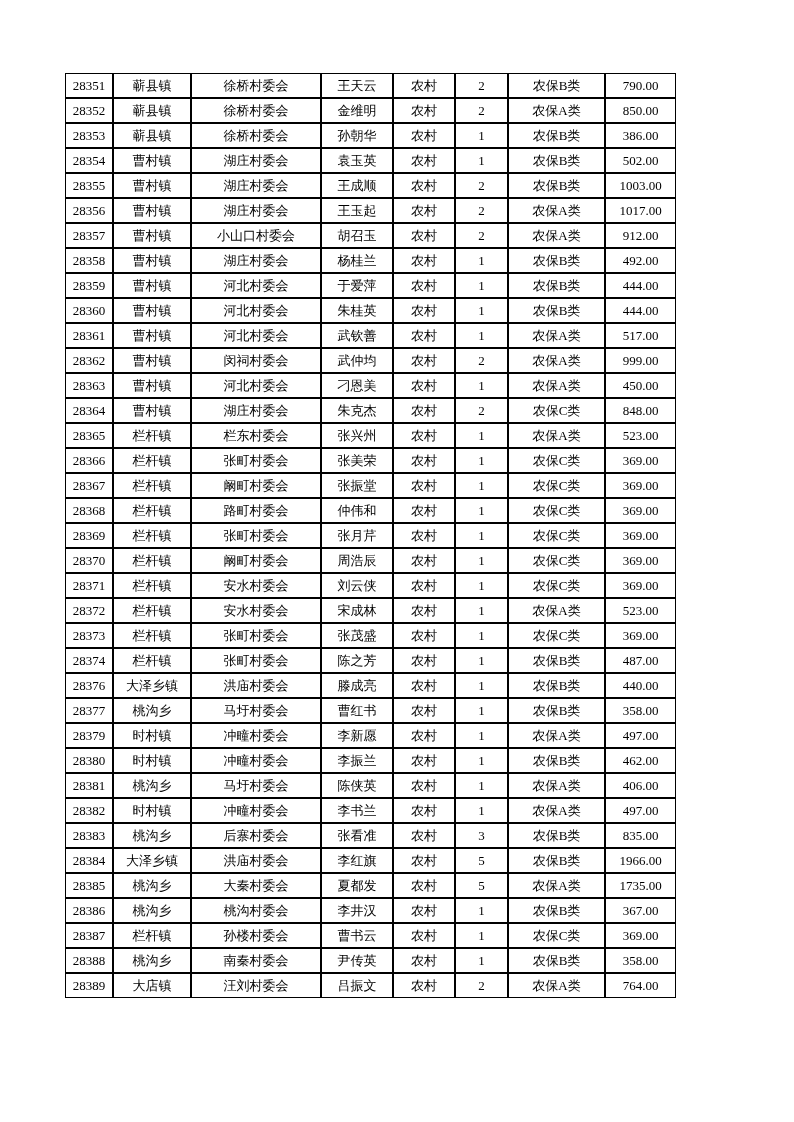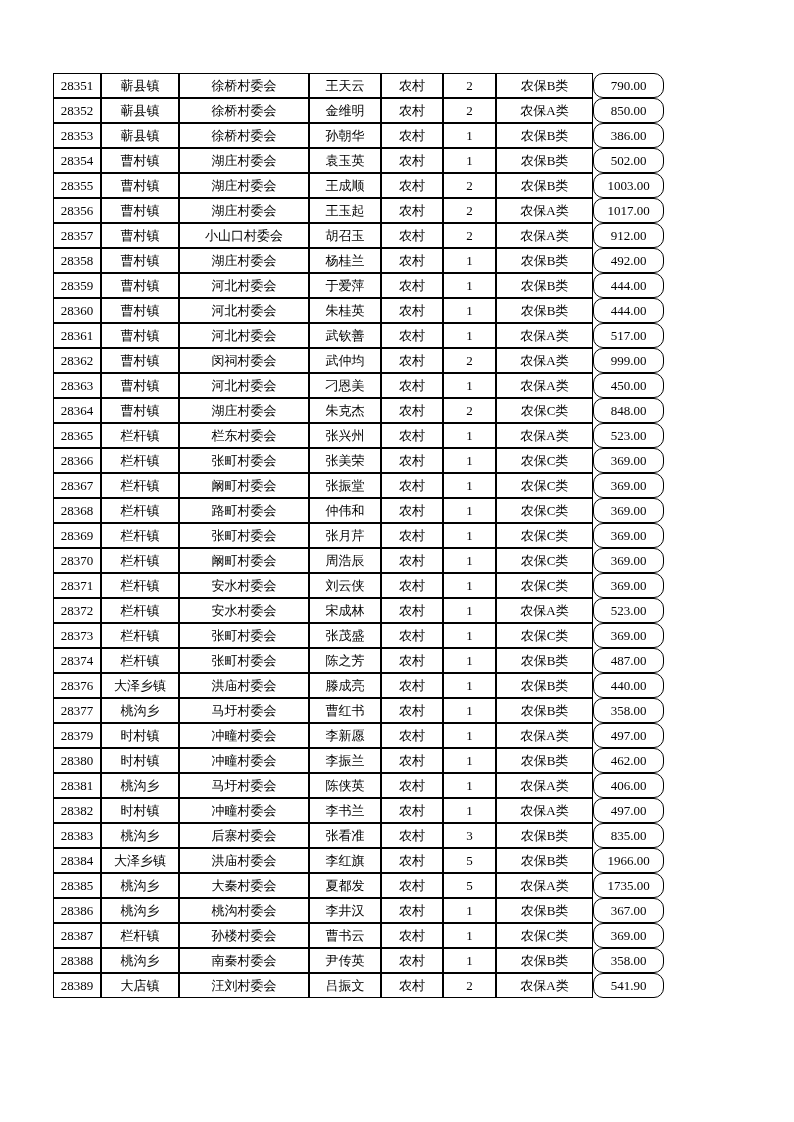--- a/index.html
+++ b/index.html
@@ -9,21 +9,21 @@
   }
   body {
     width: 794px;
     height: 1122px;
     position: relative;
     font-family: "Liberation Serif", "DejaVu Serif", serif;
     color: #000000;
   }
   .sheet {
     position: absolute;
-    left: 53px;
+    left: 65px;
     top: 73px;
   }
   table.records {
     border-collapse: separate;
     border-spacing: 0;
     table-layout: fixed;
     border: 0;
   }
   table.records td {
     border: 1px solid #000000;
@@ -46,21 +46,20 @@
   col.c-insurance_category { width: 97px; }
   col.c-amount             { width: 71px; }
 
   td.col-record_id {
     text-align: right;
     padding-right: 3px;
   }
   td.col-amount {
     text-align: right;
     padding-right: 7px;
-    border-radius: 10px;
   }
   td.col-town {
     white-space: nowrap;
     overflow: hidden;
   }
 </style>
 </head>
 <body>
 
 <div class="sheet">
@@ -437,17 +436,17 @@
           <td class="col-amount">358.00</td>
         </tr>
         <tr>
           <td class="col-record_id">28389</td>
           <td class="col-town">大店镇</td>
           <td class="col-village_committee">汪刘村委会</td>
           <td class="col-person_name">吕振文</td>
           <td class="col-residence_type">农村</td>
           <td class="col-count">2</td>
           <td class="col-insurance_category">农保A类</td>
-          <td class="col-amount">541.90</td>
+          <td class="col-amount">764.00</td>
         </tr>
       </tbody>
   </table>
 </div>
 
 </body></html>

